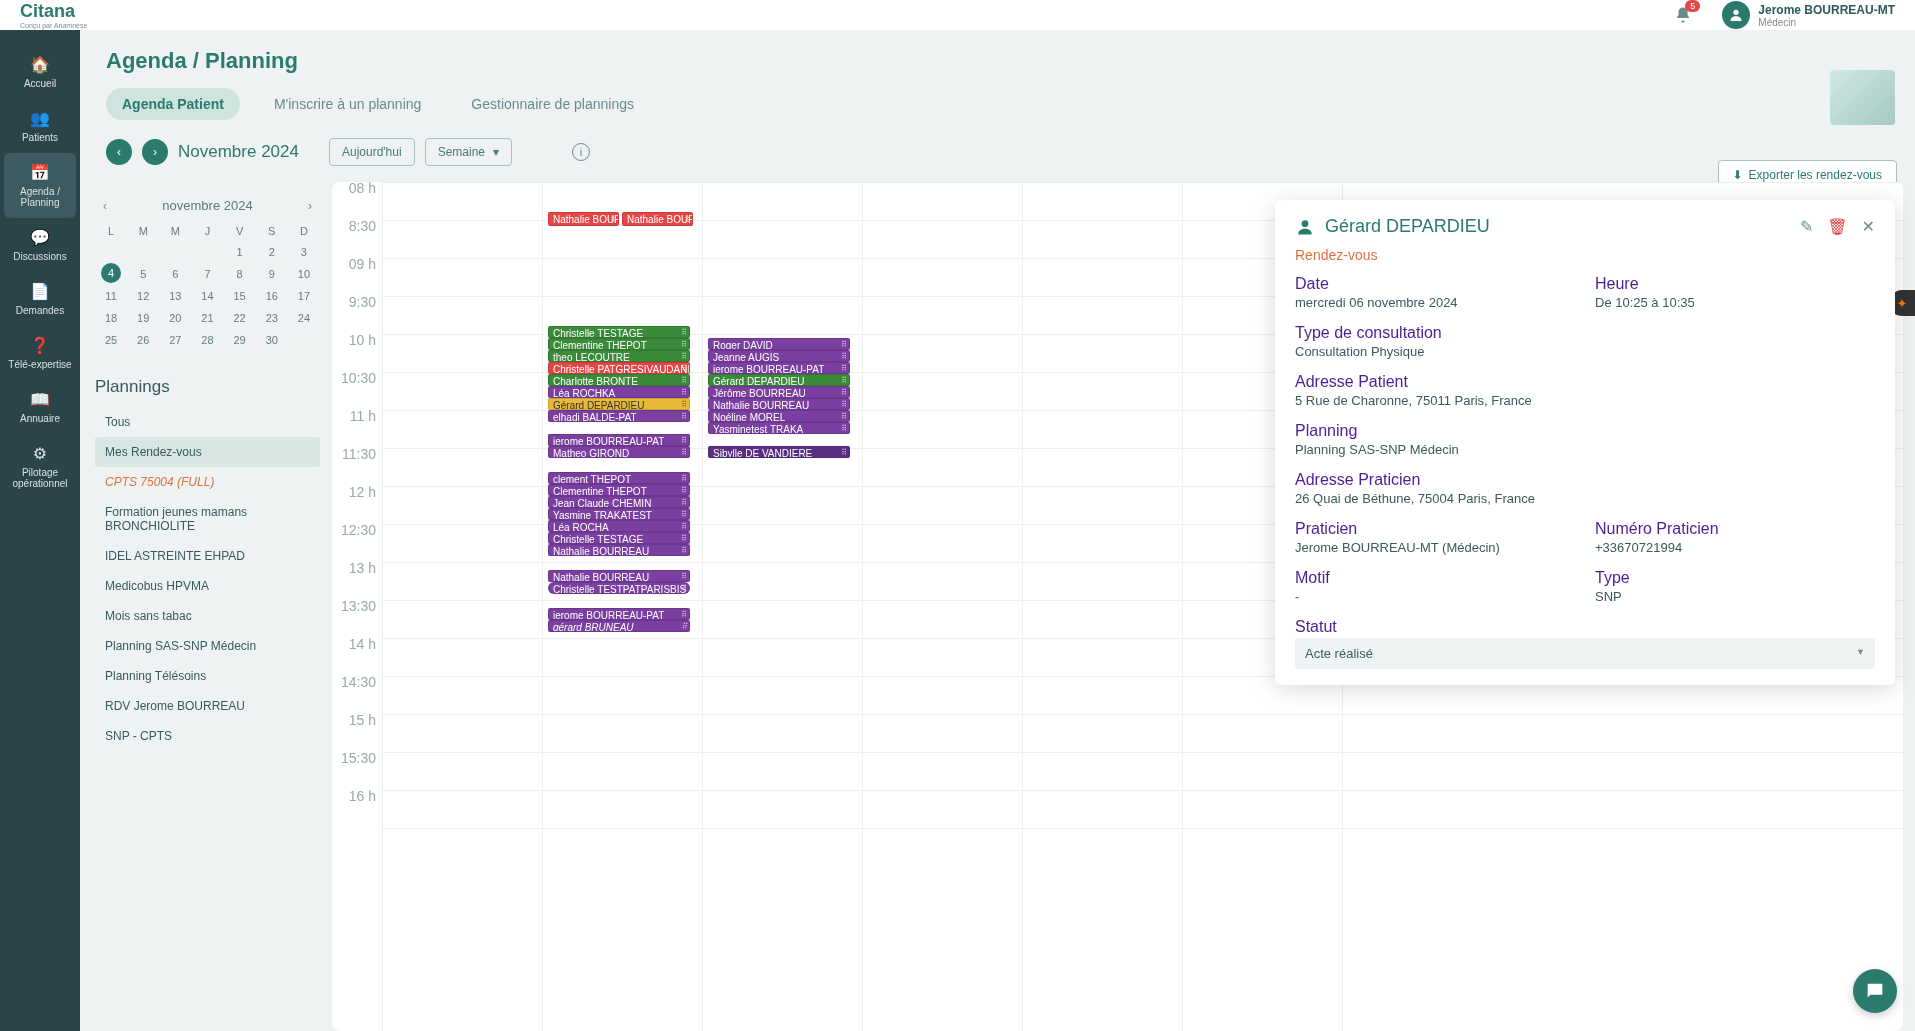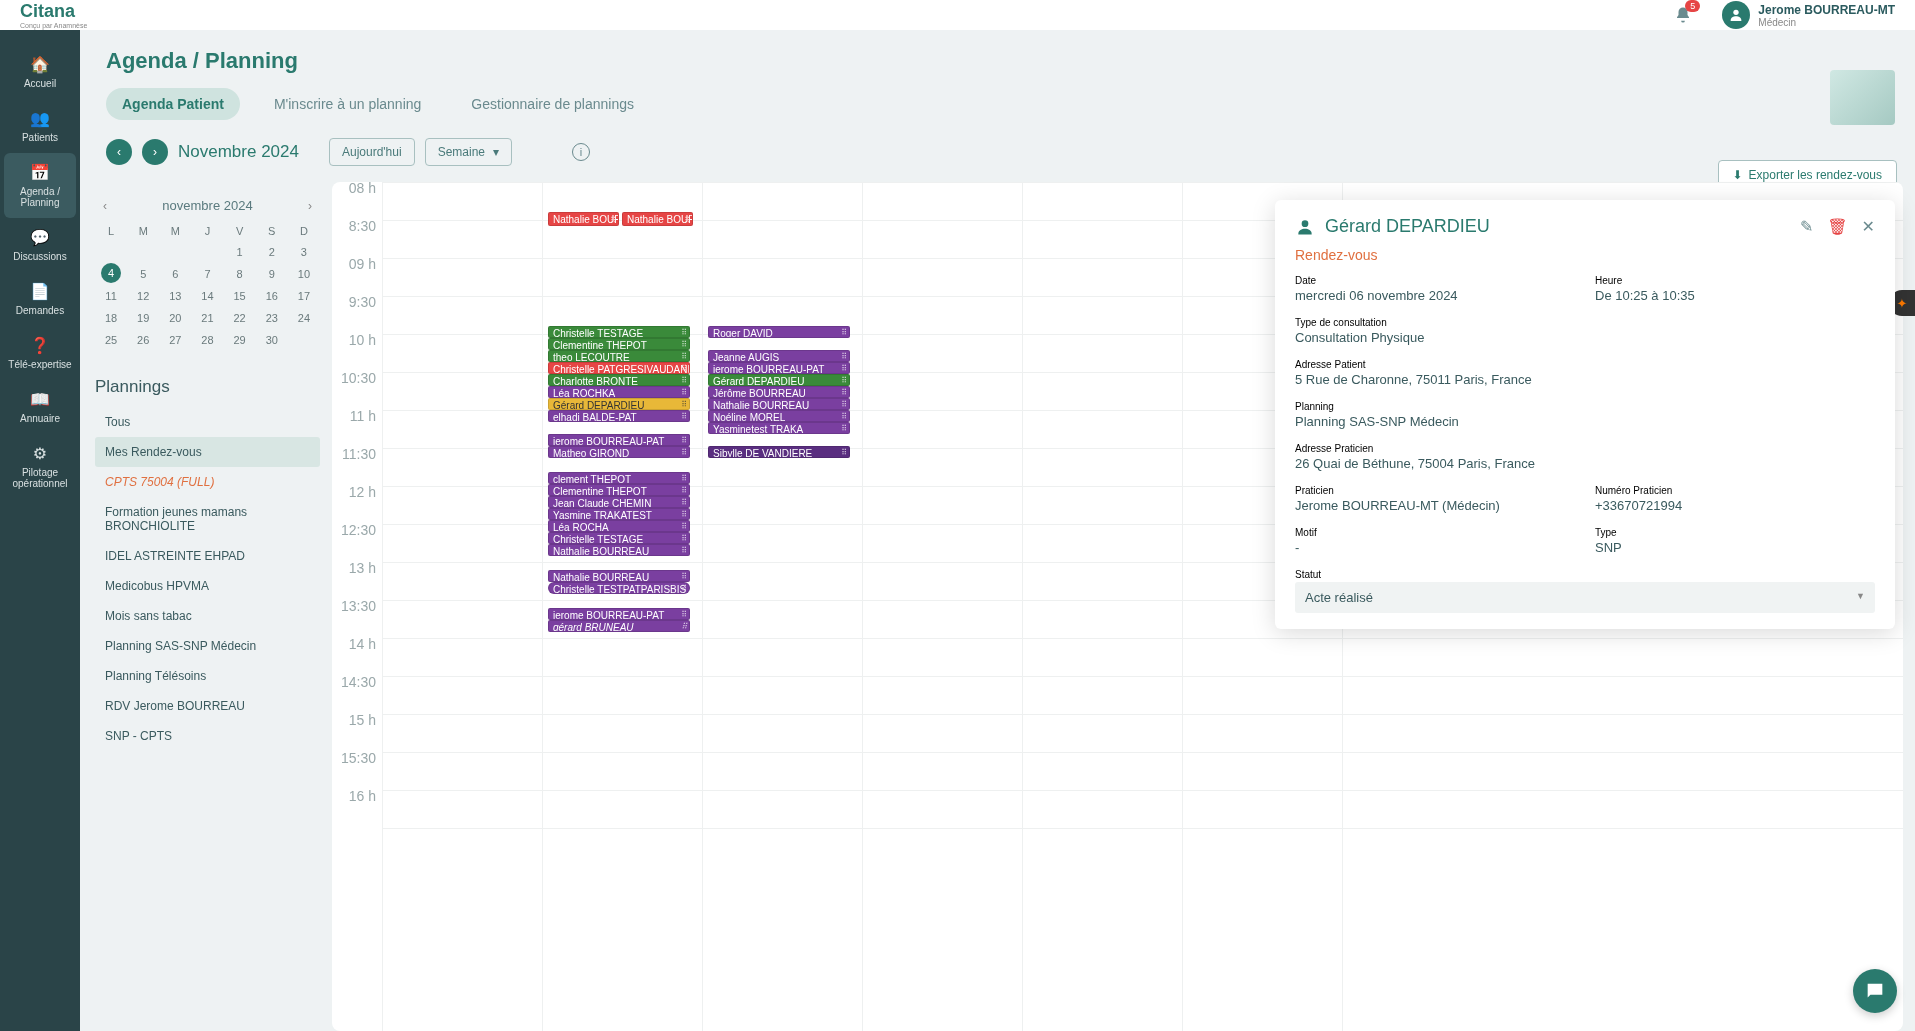--- a/index.html
+++ b/index.html
@@ -59,21 +59,21 @@
 .c-purple{background:#7a3fa0}
 .c-yellow{background:#e8b838;color:#333}
 .c-dkpurple{background:#5a2e80}
 .popup{position:absolute;right:20px;top:170px;width:620px;background:#fff;border-radius:6px;box-shadow:0 4px 24px rgba(0,0,0,0.15);padding:16px 20px;z-index:50}
 .pop-head{display:flex;align-items:center;gap:10px}
 .pop-head .pname{font-size:18px;color:#2a7a6e;font-weight:500;flex:1}
 .pop-actions{display:flex;gap:14px;color:#6a8a8e}
 .pop-actions span{cursor:pointer}
 .pop-sub{color:#e07040;font-size:14px;margin:10px 0 12px 0}
 .pop-grid{display:grid;grid-template-columns:1fr 1fr;gap:14px 20px;font-size:12px}
-.fld-lbl{color:#000000;font-size:10px;margin-bottom:2px}
+.fld-lbl{color:#4c1d95;font-size:16px;margin-bottom:2px}
 .fld-val{color:#3a5a5e;font-size:13px}
 .full-span{grid-column:1/3}
 .status-sel{width:100%;border:none;background:#f0f3f3;padding:8px 10px;font-size:13px;color:#3a5a5e;border-radius:3px;appearance:none;position:relative}
 .status-wrap{position:relative}
 .status-wrap::after{content:"▼";position:absolute;right:10px;top:9px;font-size:9px;color:#888;pointer-events:none}
 .fab{position:absolute;right:18px;bottom:18px;width:44px;height:44px;border-radius:50%;background:#2a7a6e;color:#fff;display:flex;align-items:center;justify-content:center;font-size:20px;cursor:pointer;box-shadow:0 3px 10px rgba(0,0,0,0.2)}
 .side-fab{position:absolute;right:0;top:260px;width:26px;height:26px;background:#333;border-radius:50% 0 0 50%;display:flex;align-items:center;justify-content:center;color:#ff7a00;font-size:13px}
 svg{display:block}
 </style>
 </head>
@@ -282,21 +282,21 @@
             <div class="evt c-purple" style="left: 216px; width: 142.08px; top: 326px; height: 12px;"><span>Yasmine TRAKATEST</span><span class="dots">⠿</span></div>
             <div class="evt c-purple" style="left: 216px; width: 142.08px; top: 338px; height: 12px;"><span>Léa ROCHA</span><span class="dots">⠿</span></div>
             <div class="evt c-purple" style="left: 216px; width: 142.08px; top: 350px; height: 12px;"><span>Christelle TESTAGE</span><span class="dots">⠿</span></div>
             <div class="evt c-purple" style="left: 216px; width: 142.08px; top: 362px; height: 12px;"><span>Nathalie BOURREAU</span><span class="dots">⠿</span></div>
             <div class="evt c-purple" style="left: 216px; width: 142.08px; top: 388px; height: 12px;"><span>Nathalie BOURREAU</span><span class="dots">⠿</span></div>
             <div class="evt c-purple" style="left: 216px; width: 142.08px; top: 400px; height: 12px; border-radius: 6px;"><span>Christelle TESTPATPARISBIS</span><span class="dots">⠿</span></div>
             <div class="evt c-purple" style="left: 216px; width: 142.08px; top: 426px; height: 12px;"><span>jerome BOURREAU-PAT</span><span class="dots">⠿</span></div>
             <div class="evt c-purple" style="left: 216px; width: 142.08px; top: 438px; height: 12px; font-style: italic;"><span>gérard BRUNEAU</span><span class="dots">⠿</span></div>
           </div>
         <div id="evts-wed">
-            <div class="evt c-purple" style="left: 376px; width: 142.08px; top: 144px; height: 12px;"><span>Roger DAVID</span><span class="dots">⠿</span></div>
+            <div class="evt c-purple" style="left: 376px; width: 142.08px; top: 156px; height: 12px;"><span>Roger DAVID</span><span class="dots">⠿</span></div>
             <div class="evt c-purple" style="left: 376px; width: 142.08px; top: 168px; height: 12px;"><span>Jeanne AUGIS</span><span class="dots">⠿</span></div>
             <div class="evt c-purple" style="left: 376px; width: 142.08px; top: 180px; height: 12px;"><span>jerome BOURREAU-PAT</span><span class="dots">⠿</span></div>
             <div class="evt c-green" style="left: 376px; width: 142.08px; top: 192px; height: 12px;"><span>Gérard DEPARDIEU</span><span class="dots">⠿</span></div>
             <div class="evt c-purple" style="left: 376px; width: 142.08px; top: 204px; height: 12px;"><span>Jérôme BOURREAU</span><span class="dots">⠿</span></div>
             <div class="evt c-purple" style="left: 376px; width: 142.08px; top: 216px; height: 12px;"><span>Nathalie BOURREAU</span><span class="dots">⠿</span></div>
             <div class="evt c-purple" style="left: 376px; width: 142.08px; top: 228px; height: 12px;"><span>Noéline MOREL</span><span class="dots">⠿</span></div>
             <div class="evt c-purple" style="left: 376px; width: 142.08px; top: 240px; height: 12px;"><span>Yasminetest TRAKA</span><span class="dots">⠿</span></div>
             <div class="evt c-dkpurple" style="left: 376px; width: 142.08px; top: 264px; height: 12px;"><span>Sibylle DE VANDIERE</span><span class="dots">⠿</span></div>
           </div>
       </div>

